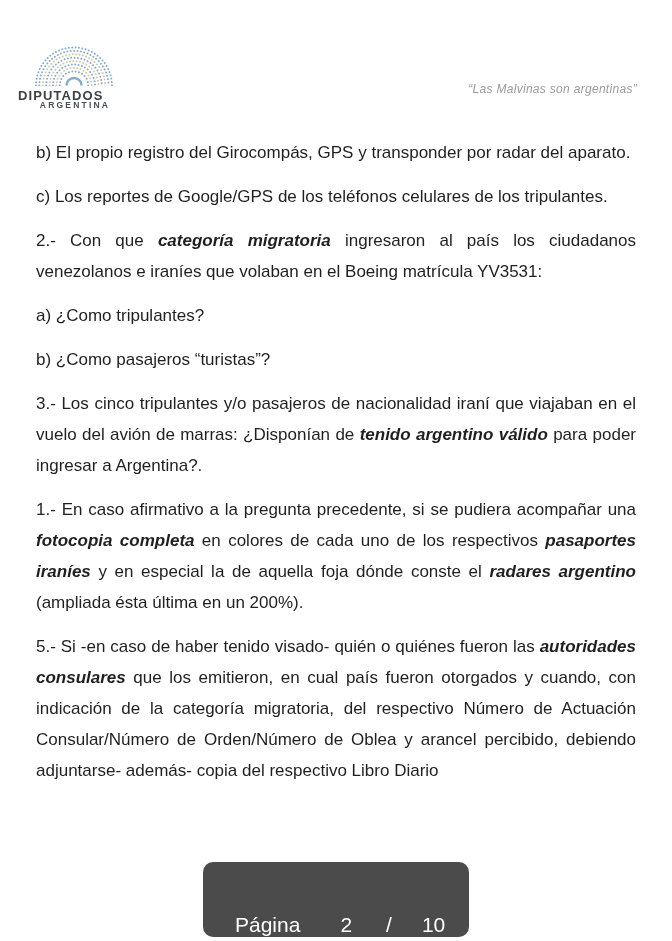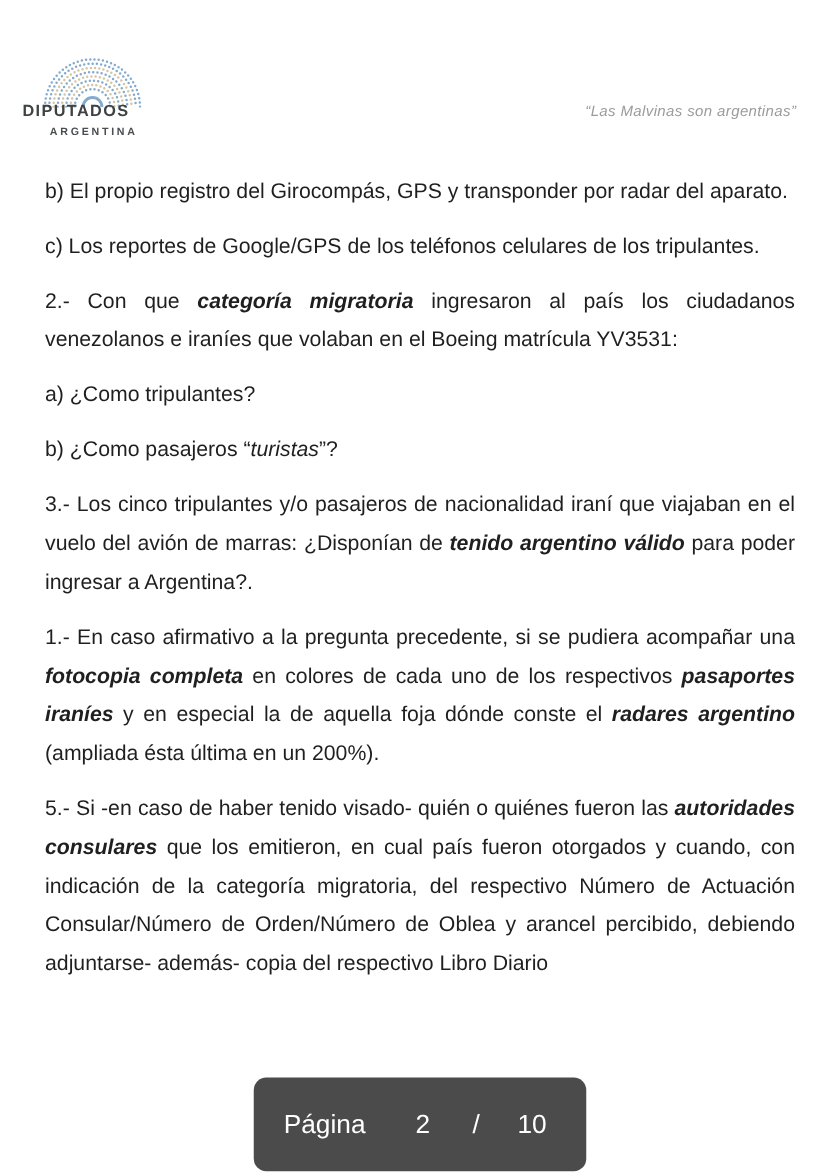--- a/index.html
+++ b/index.html
@@ -6,21 +6,21 @@
   .page{
     position:relative;
     width:672px;height:941px;
     background:#ffffff;
     overflow:hidden;
     font-family:"Liberation Sans", sans-serif;
   }
   
   .logo-arc{position:absolute;left:34px;top:44px;width:80px;height:42px;}
   .logo-title{
-    position:absolute;left:18px;top:81px;width:82px;
+    position:absolute;left:18px;top:88px;width:82px;
     text-align:center;font-size:13px;font-weight:700;
     letter-spacing:1.1px;color:#3d4244;
   }
   .logo-subtitle{
     position:absolute;left:34px;top:100px;width:82px;
     text-align:center;font-size:8.5px;font-weight:700;
     letter-spacing:2.2px;color:#4a4e50;
   }
   .motto{
     position:absolute;right:35px;top:82px;
@@ -28,28 +28,28 @@
     letter-spacing:0.3px;
   }
   
   .doc-body{
     position:absolute;left:36px;right:36px;top:137px;
     font-size:17px;line-height:31px;color:#1f1f1f;
     text-align:justify;
   }
   .doc-body p{margin:0 0 13px 0;}
   .bi{font-weight:700;font-style:italic;}
-  .it{font-style:italic;}
+  .it{}
   
   .page-indicator{
     position:absolute;left:50%;bottom:4px;transform:translateX(-50%);
     width:266px;height:75px;border-radius:10px;
     background:rgba(44,44,44,0.85);
-    display:flex;align-items:center;justify-content:flex-start;
-    padding-left:24px;box-sizing:border-box;
+    display:flex;align-items:flex-end;justify-content:flex-start;
+    padding-left:32px;box-sizing:border-box;
     color:#ffffff;font-size:21px;z-index:10;
   }
   .page-indicator .lbl{margin-right:40px;}
   .page-indicator .cur{margin-right:34px;}
   .page-indicator .sep{margin-right:30px;}
 </style>
 </head>
 <body>
 
 <div class="page">

